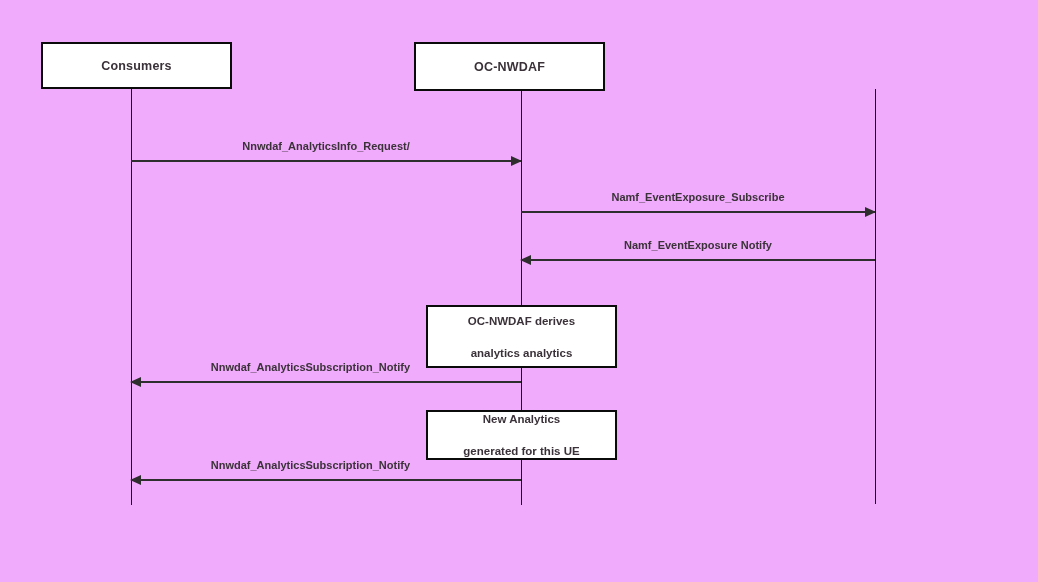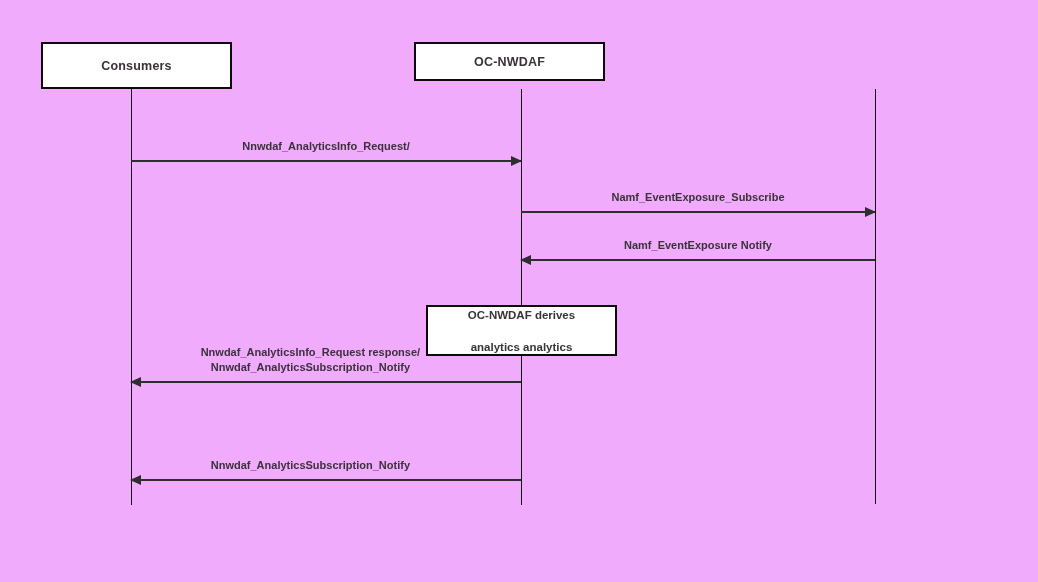--- a/index.html
+++ b/index.html
@@ -111,21 +111,21 @@
 
 <div id="canvas">
 
   <div class="lifeline" style="left:131px; top:89px; height:416px;"></div>
   <div class="lifeline" style="left:521px; top:89px; height:416px;"></div>
   <div class="lifeline" style="left:875px; top:89px; height:415px;"></div>
 
   <div class="participant" style="left:41px; top:42px; width:191px; height:47px;">
     <span class="participant-label">Consumers</span>
   </div>
-  <div class="participant" style="left:414px; top:42px; width:191px; height:39px;">
+  <div class="participant" style="left:414px; top:42px; width:191px; height:49px;">
     <span class="participant-label">OC-NWDAF</span>
   </div>
 
   <div class="message" style="left:131px; top:160px; width:390px;">
     <div class="msg-line"></div>
     <div class="msg-head right"></div>
     <div class="msg-label center">
       <div>Nnwdaf_AnalyticsInfo_Request/</div>
     </div>
   </div>
@@ -139,36 +139,41 @@
   </div>
 
   <div class="message" style="left:521px; top:259px; width:354px;">
     <div class="msg-line"></div>
     <div class="msg-head left"></div>
     <div class="msg-label center">
       <div>Namf_EventExposure Notify</div>
     </div>
   </div>
 
-  <div class="note" style="left:426px; top:305px; width:191px; height:51px;">
+  <div class="note" style="left:426px; top:305px; width:191px; height:63px;">
     <div class="note-label">
       <div>OC-NWDAF derives</div>
       <div>analytics analytics</div>
     </div>
   </div>
 
   <div class="message" style="left:131px; top:381px; width:390px;">
     <div class="msg-line"></div>
     <div class="msg-head left"></div>
     <div class="msg-label nudge-left">
-      <div>Nnwdaf_AnalyticsInfo_Request response/</div>
       <div>Nnwdaf_AnalyticsSubscription_Notify</div>
     </div>
   </div>
 
+  <div class="note" style="left:426px; top:410px; width:191px; height:50px;">
+    <div class="note-label">
+      <div>New Analytics</div>
+      <div>generated for this UE</div>
+    </div>
+  </div>
 
   <div class="message" style="left:131px; top:479px; width:390px;">
     <div class="msg-line"></div>
     <div class="msg-head left"></div>
     <div class="msg-label nudge-left">
       <div>Nnwdaf_AnalyticsSubscription_Notify</div>
     </div>
   </div>
 
 </div>

